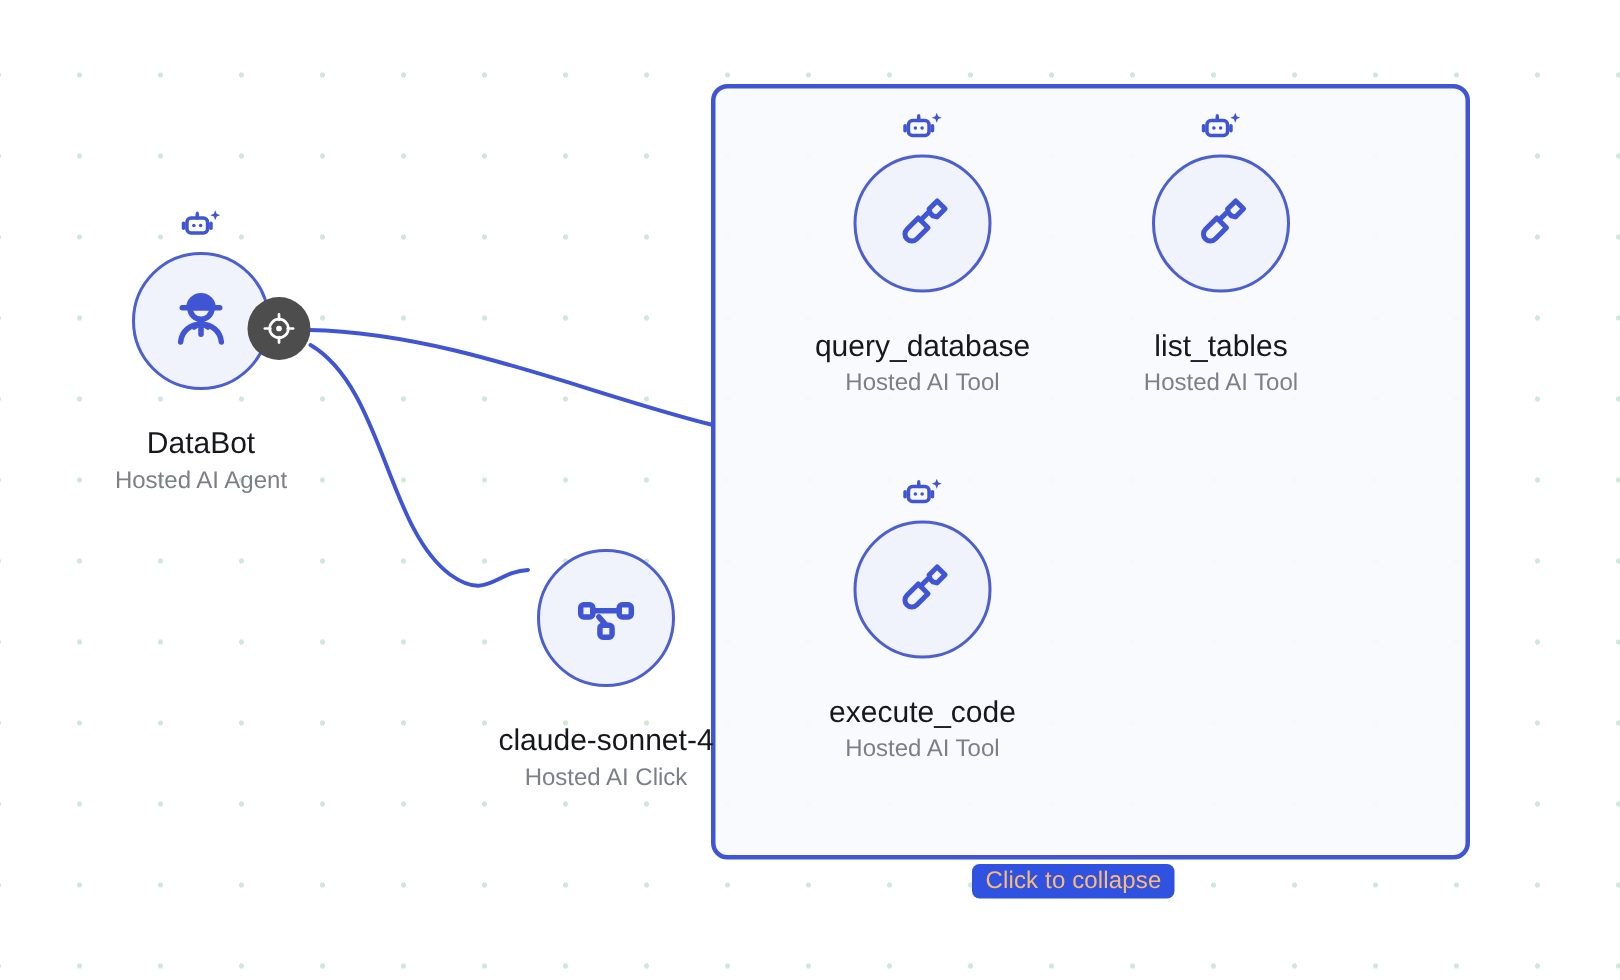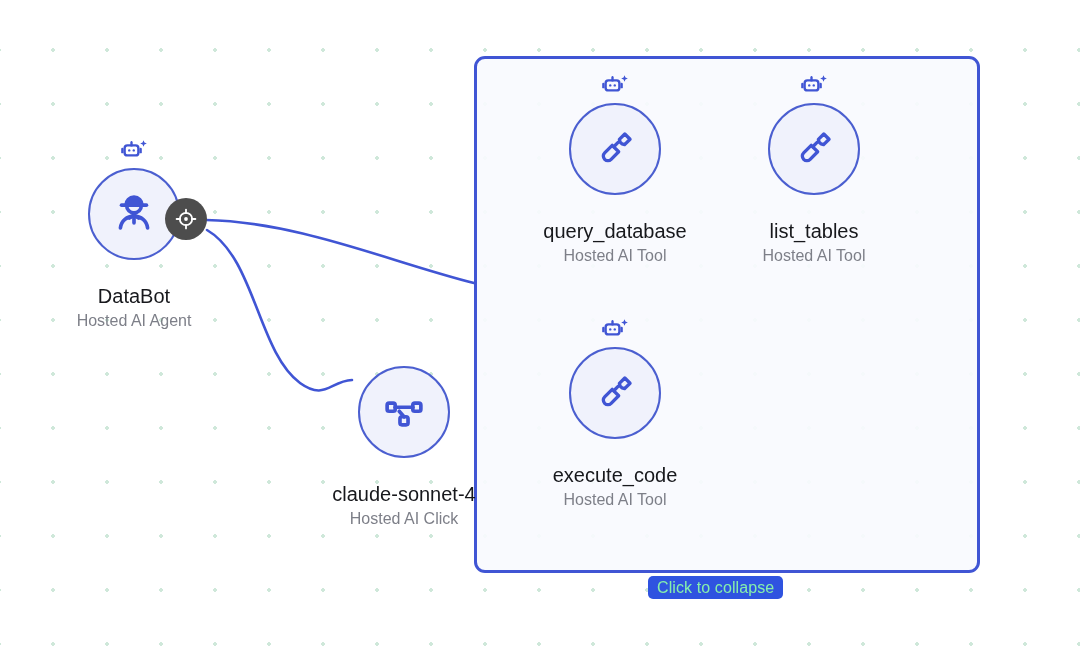--- a/index.html
+++ b/index.html
@@ -36,21 +36,21 @@
   .collapse-badge {
     position: absolute;
     left: 648px;
     top: 576px;
     height: 23px;
     padding: 0 9px;
     display: flex;
     align-items: center;
     justify-content: center;
     background: #2f53e0;
-    color: #86efac;
+    color: #fdba74;
     font-size: 16px;
     letter-spacing: 0.1px;
     border-radius: 5px;
     white-space: nowrap;
     cursor: pointer;
   }
 
   
   #edges {
     position: absolute;

